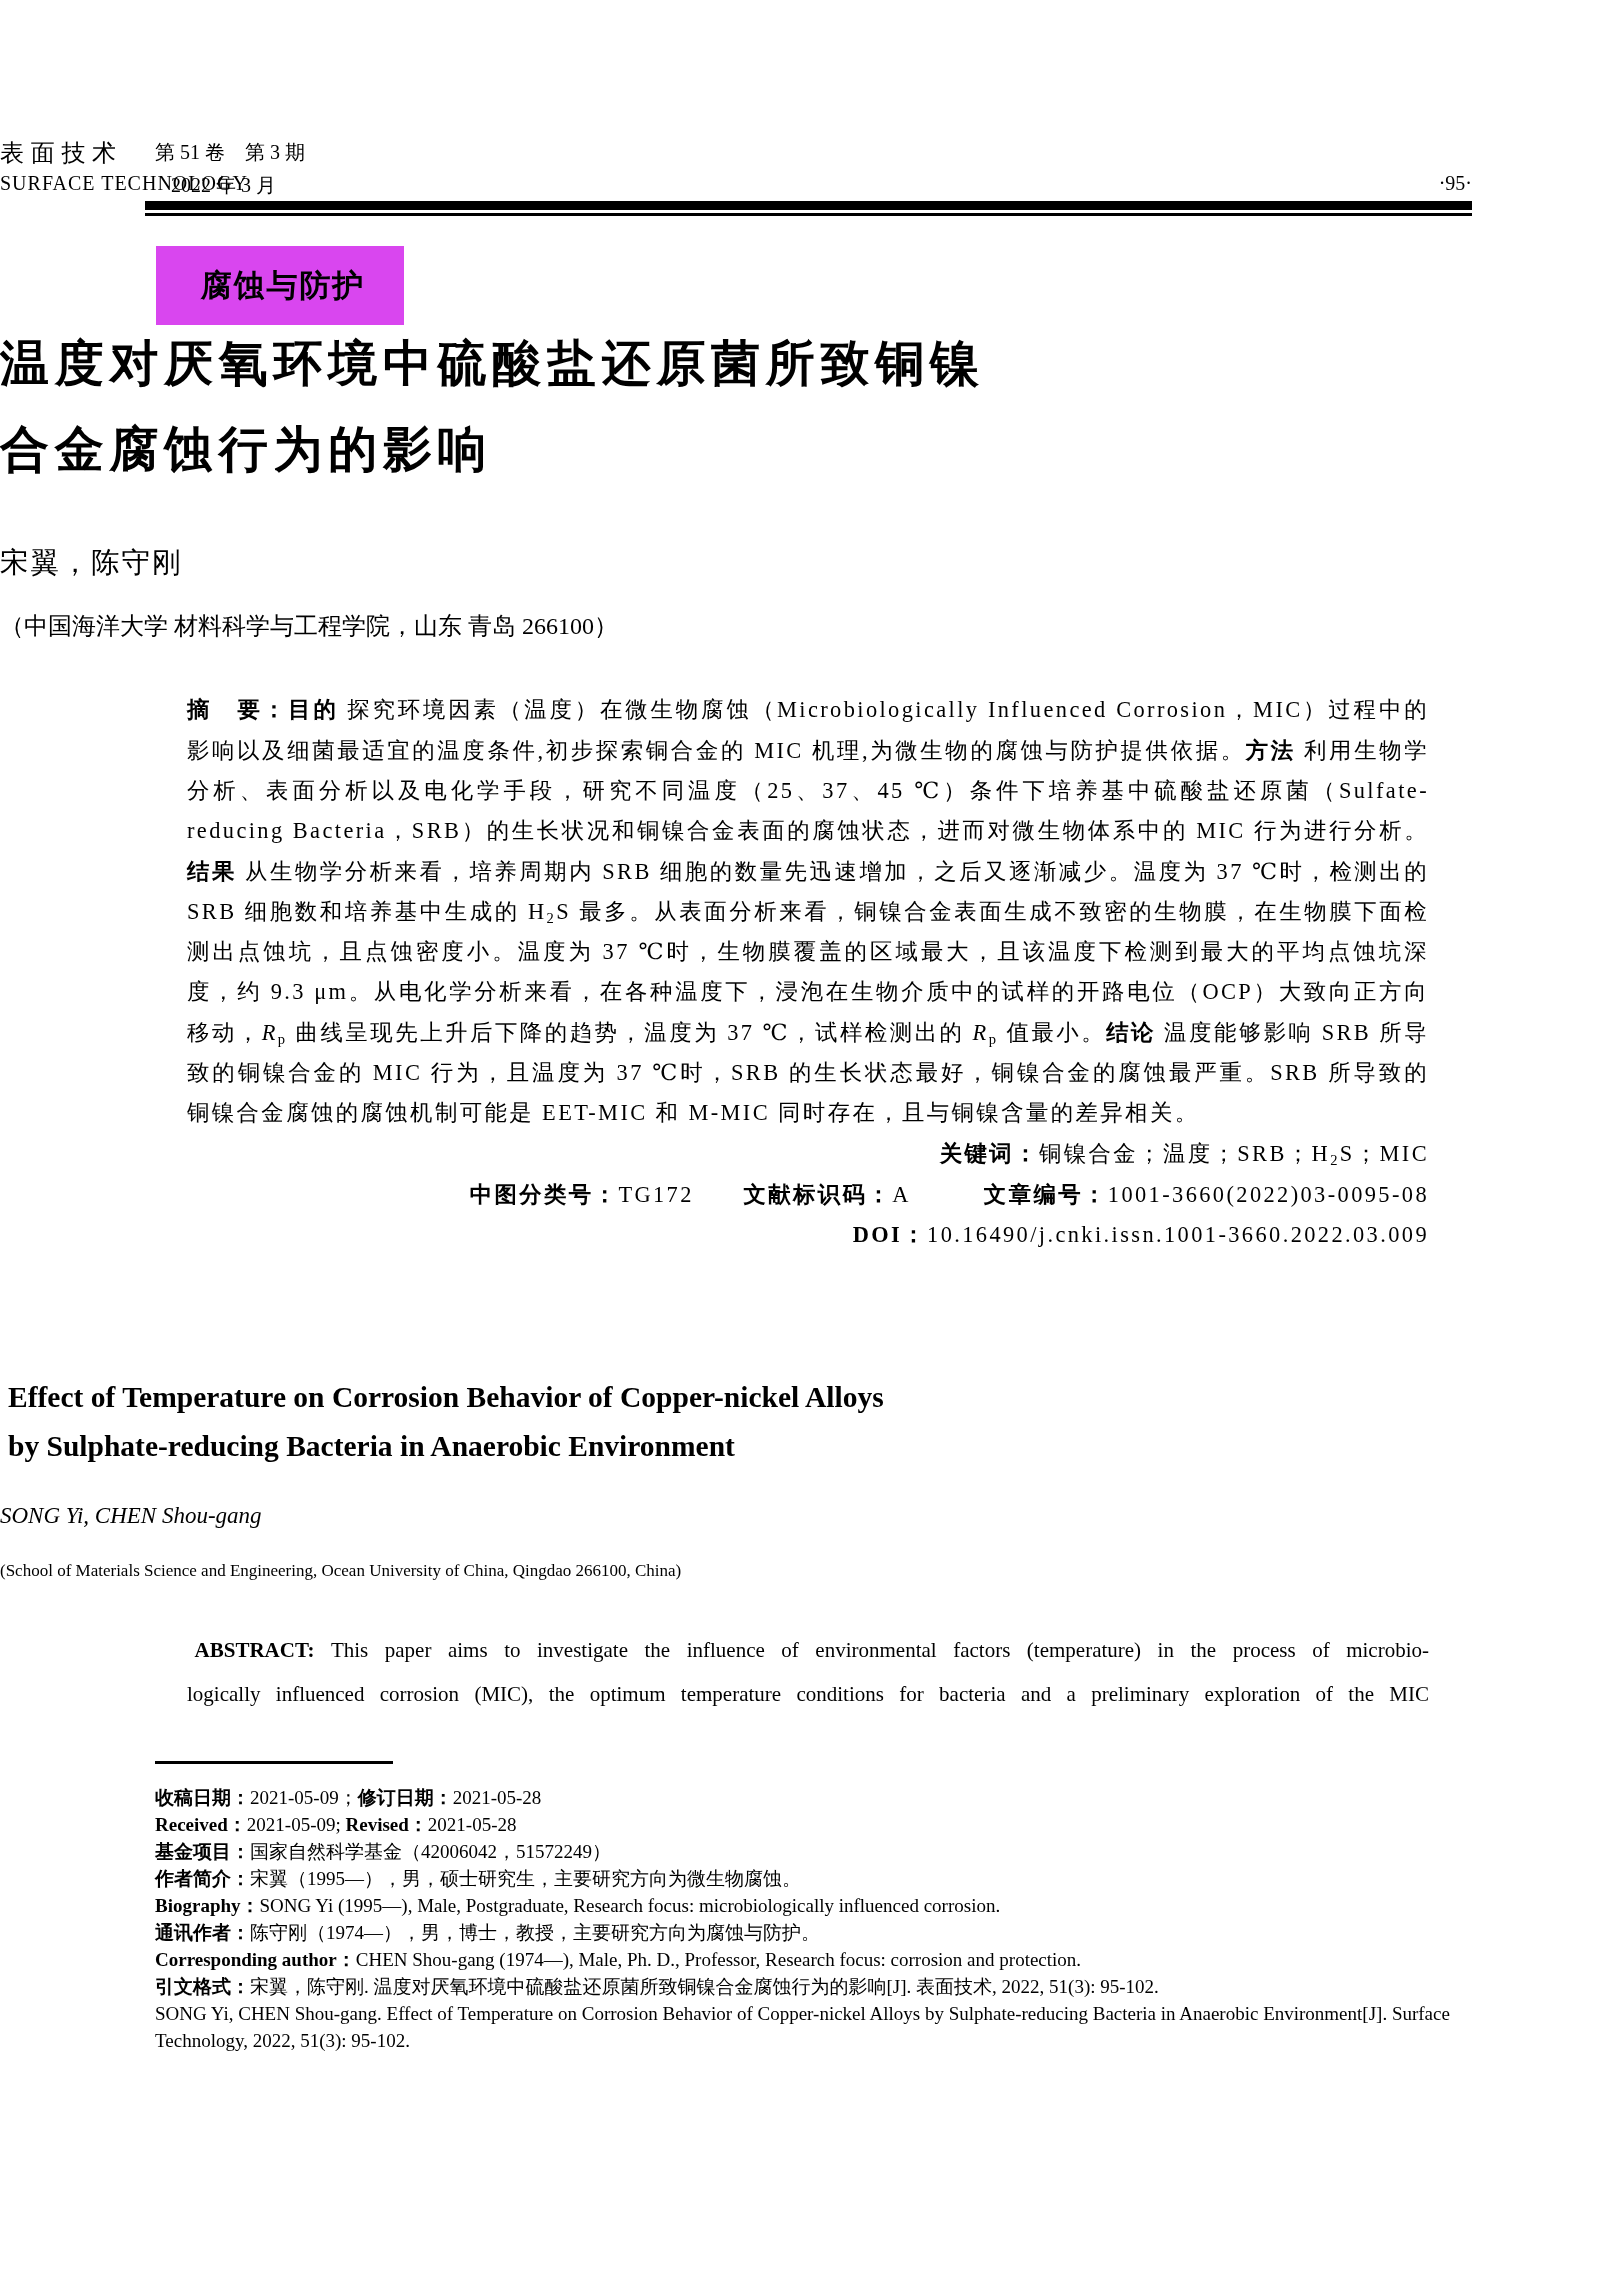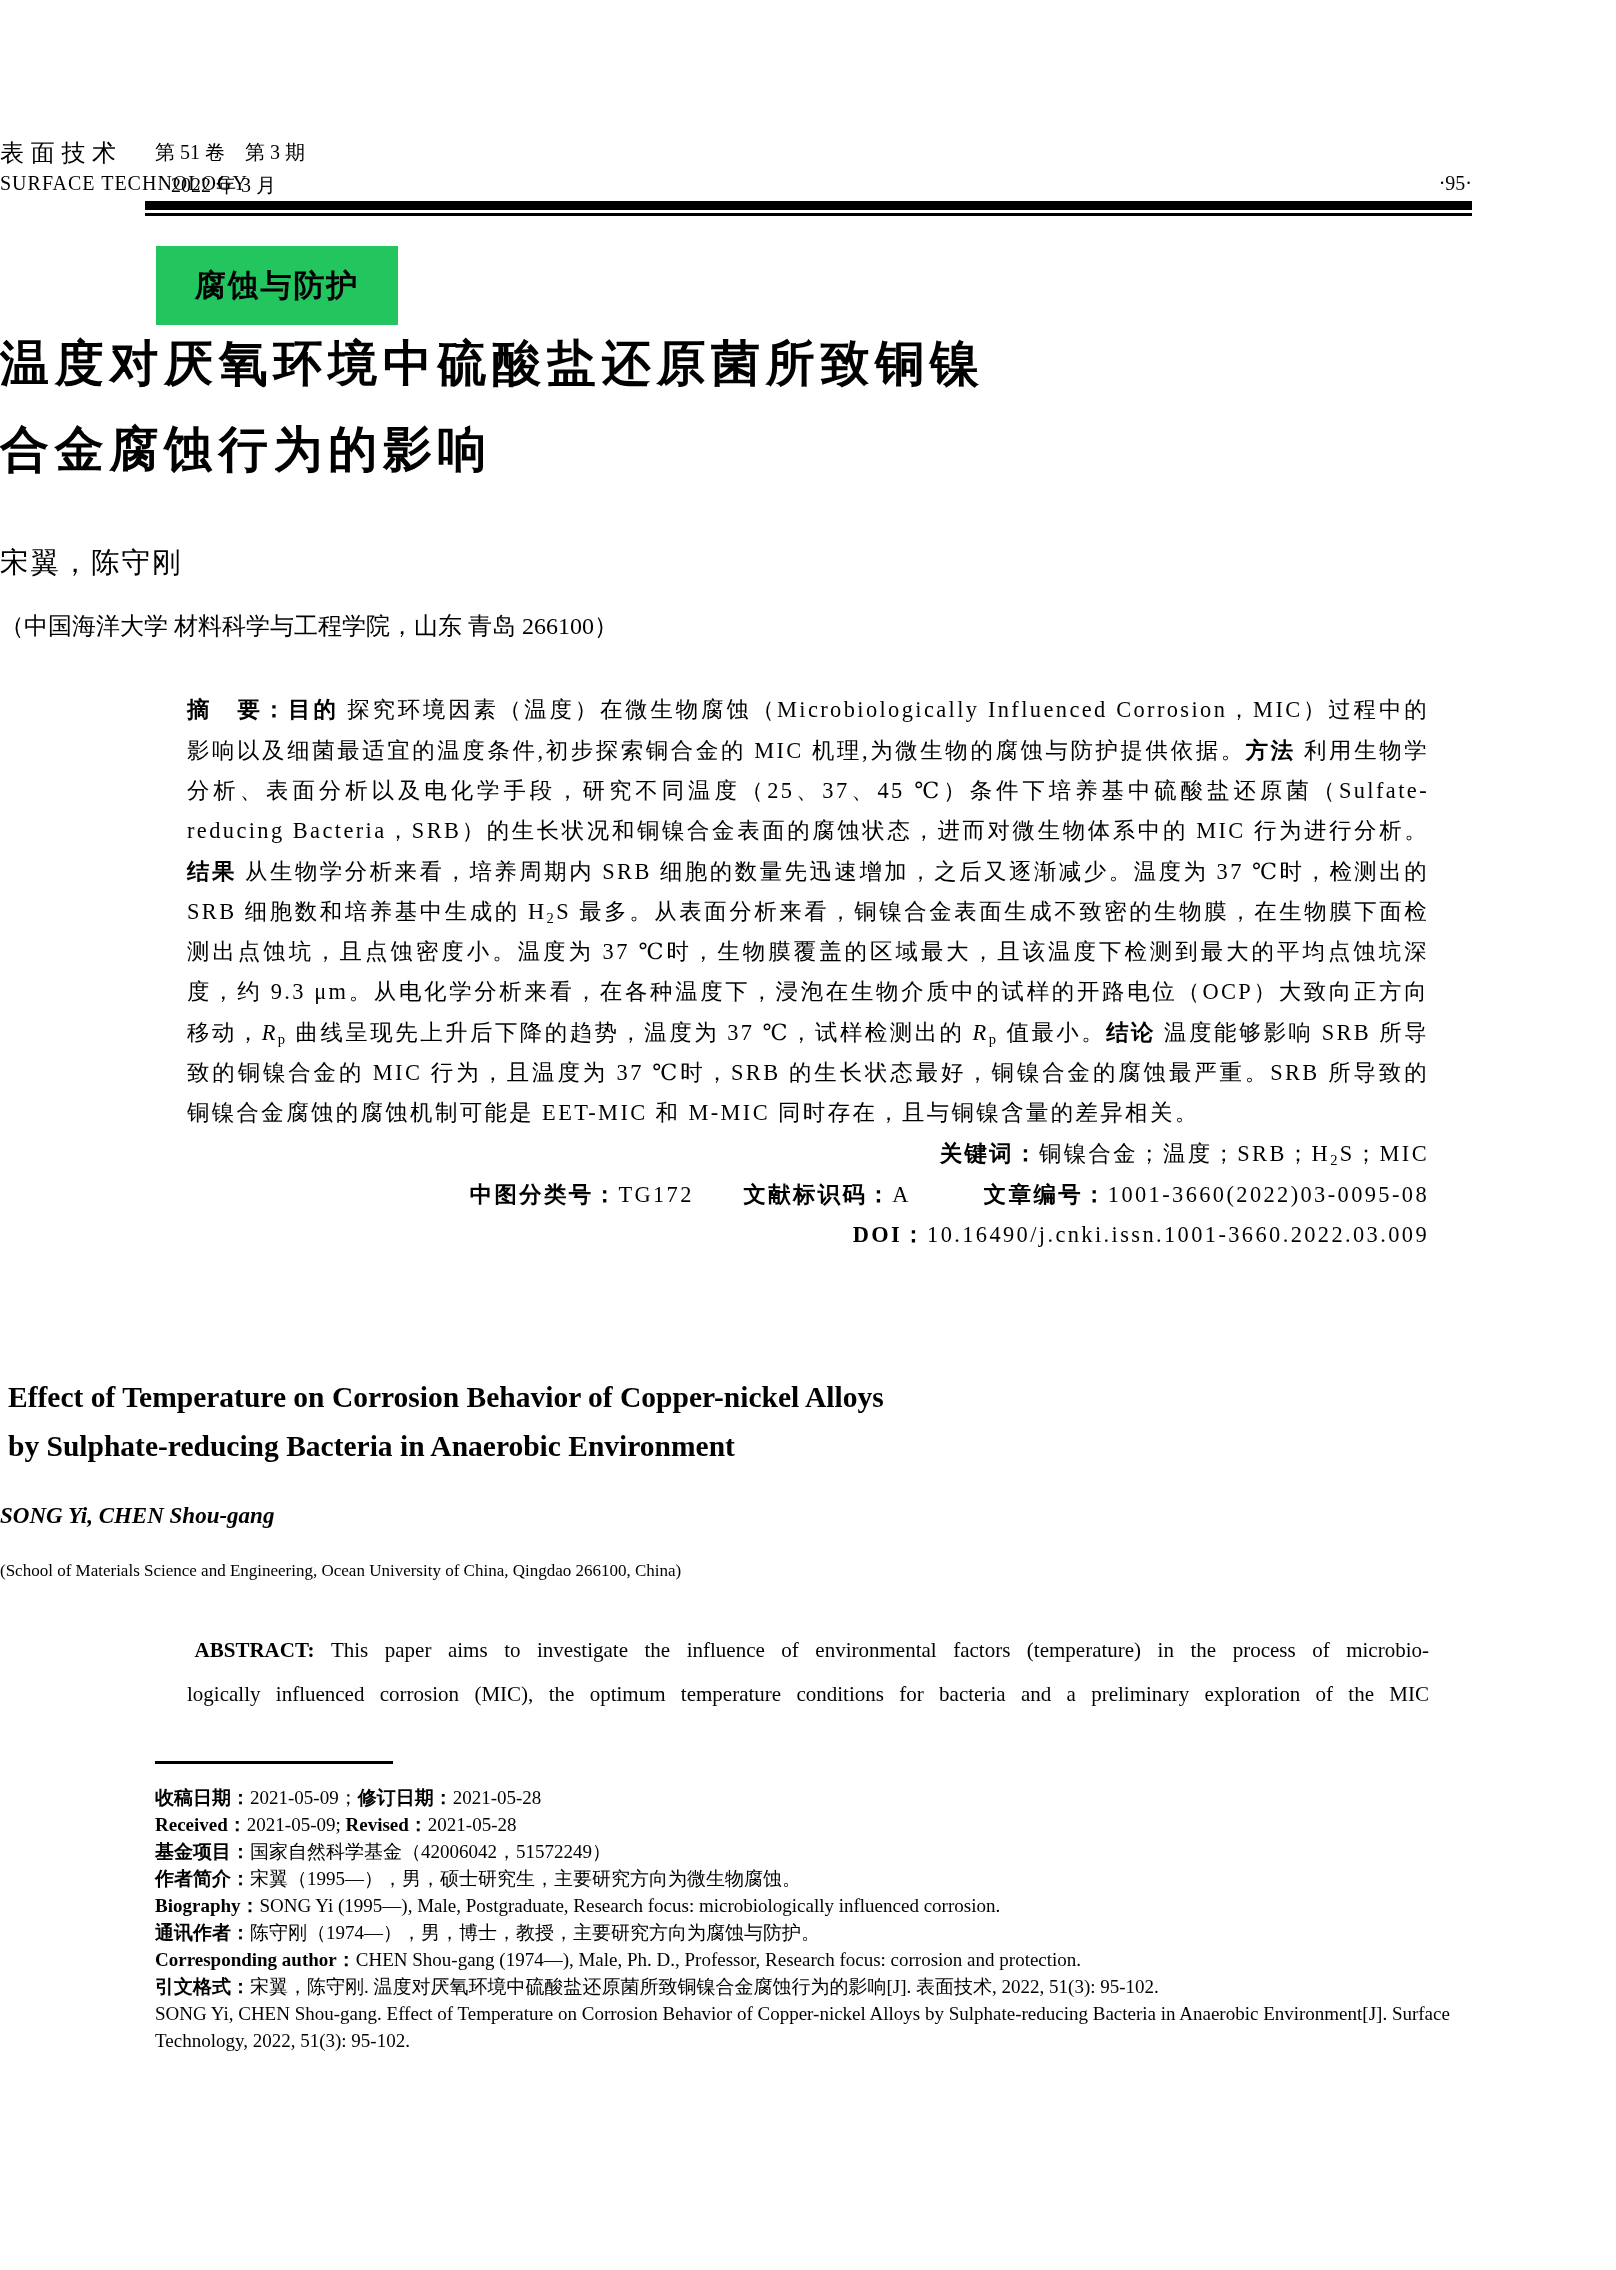--- a/index.html
+++ b/index.html
@@ -11,41 +11,41 @@
   .center{left:0;right:0;text-align:left;}
   
   .hdr-left1{left:155px;top:139px;font-size:20px;}
   .hdr-left2{left:171px;top:172px;font-size:20px;}
   .hdr-cn{top:137px;font-size:24px;letter-spacing:6.7px;}
   .hdr-en{top:172px;font-size:20px;letter-spacing:1px;}
   .hdr-page{right:145px;top:172px;font-size:20px;}
   .rule-thick{left:145px;right:145px;top:201px;height:8.6px;background:#000;}
   .rule-thin{left:145px;right:145px;top:213px;height:2.9px;background:#000;}
   
-  .cat-box{left:156px;top:246px;width:242px;height:79px;background:#22c55e;
-    display:flex;align-items:center;justify-content:center;}
+  .cat-box{left:156px;top:246px;width:242px;height:79px;background:#d946ef;
+    display:flex;align-items:center;justify-content:center;padding-left:6px;}
   .cat-label{font-family:"DejaVu Sans","Liberation Sans",sans-serif;font-weight:bold;
     font-size:31px;letter-spacing:1.9px;}
   
   .title-cn{font-family:"DejaVu Sans","Liberation Sans",sans-serif;font-weight:bold;
     font-size:49px;letter-spacing:5.7px;}
   .title-cn.l1{top:331px;}
   .title-cn.l2{top:417px;}
   .authors-cn{top:544px;font-size:28.5px;letter-spacing:1.9px;}
   .affil-cn{top:610px;font-size:24px;}
   
   .abstract-block{left:187px;top:689px;width:1242px;font-size:22.4px;line-height:40px;
     letter-spacing:2.4px;}
   .abstract-para{text-align:justify;}
   .meta-line{text-align:right;}
   
   .title-en{font-weight:bold;font-size:29.5px;padding-left:8px;}
   .title-en.l1{top:1381px;}
   .title-en.l2{top:1430px;}
-  .authors-en{top:1503px;font-size:23px;font-weight:bold;font-style:italic;}
+  .authors-en{top:1503px;font-size:23px;font-weight:normal;font-style:italic;}
   .affil-en{top:1561px;font-size:17px;}
   .abstract-en{left:187px;top:1628px;width:1242px;font-size:21px;line-height:44px;}
   .jline{text-align:justify;text-align-last:justify;}
   .jline.first{text-indent:7.6px;}
   
   .foot-divider{left:155px;top:1761px;width:238px;height:2.9px;background:#000;}
   .footer{left:155px;top:1784px;width:1324px;font-size:19px;line-height:27px;}
   
   .b{font-weight:bold;}
   .h{font-weight:bold;font-family:"DejaVu Sans","Liberation Sans",sans-serif;}

